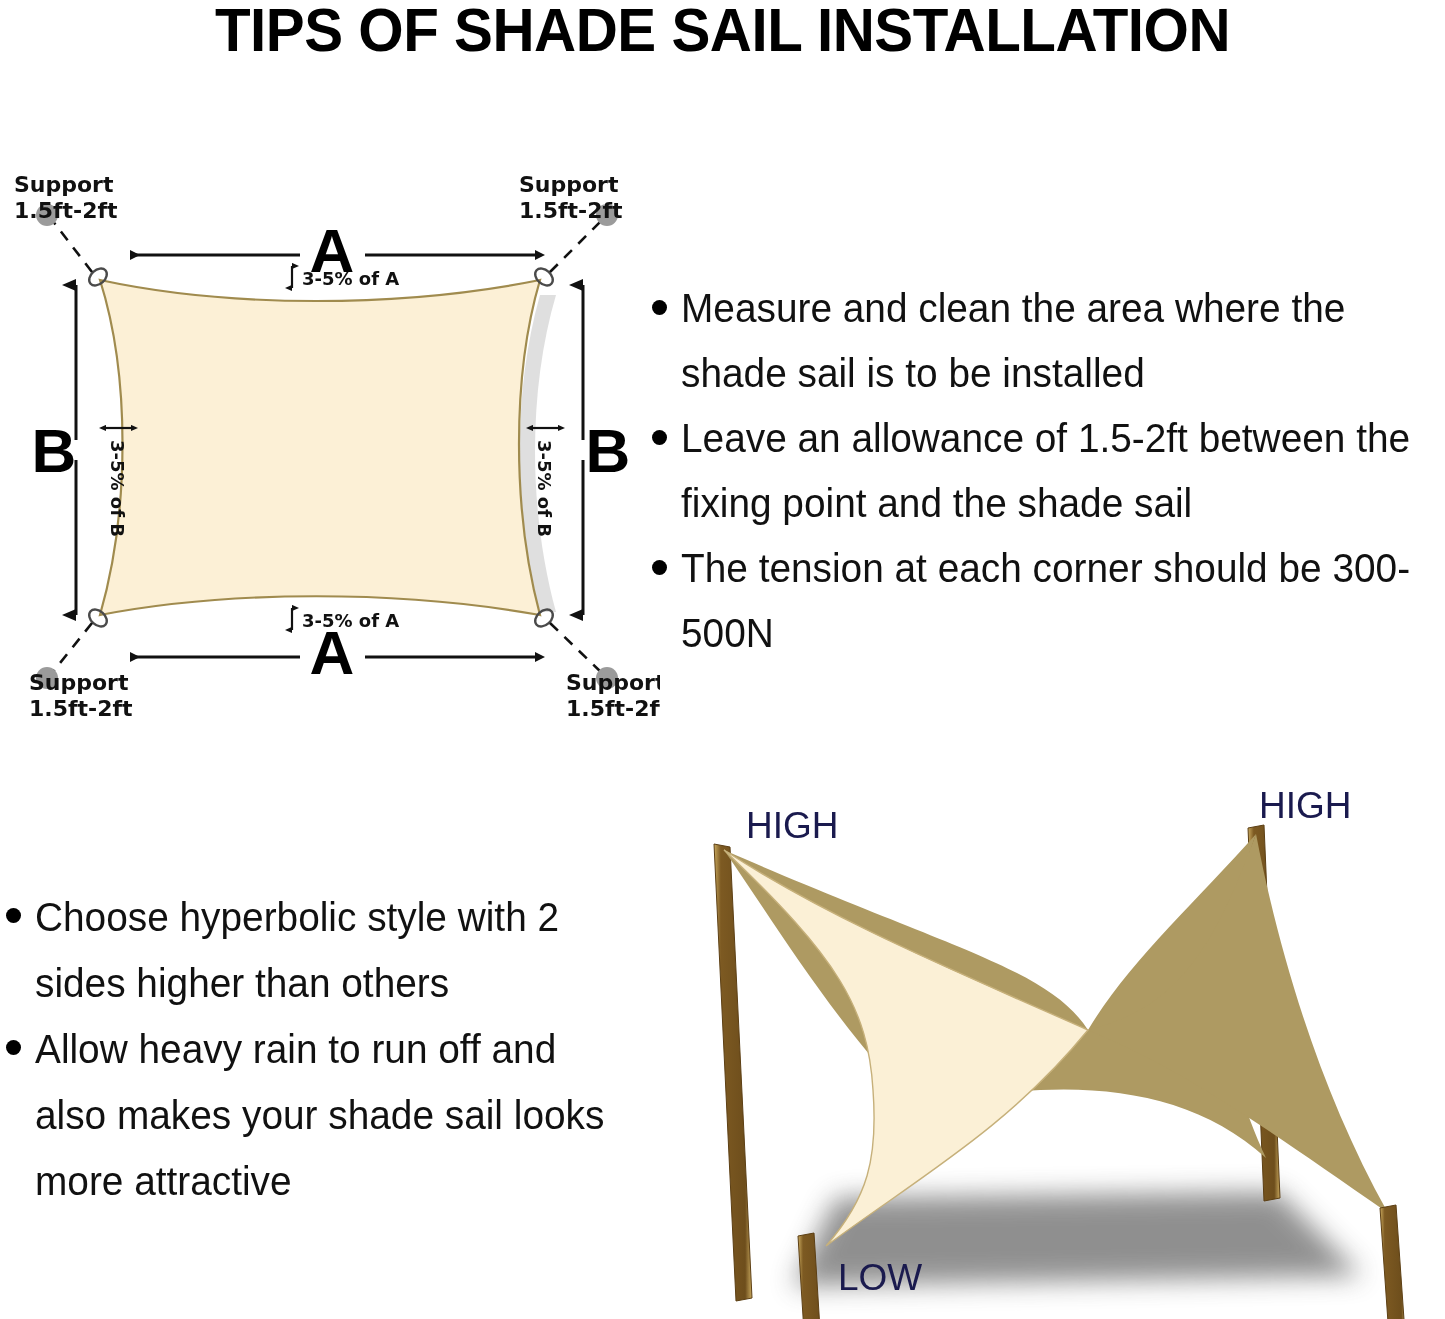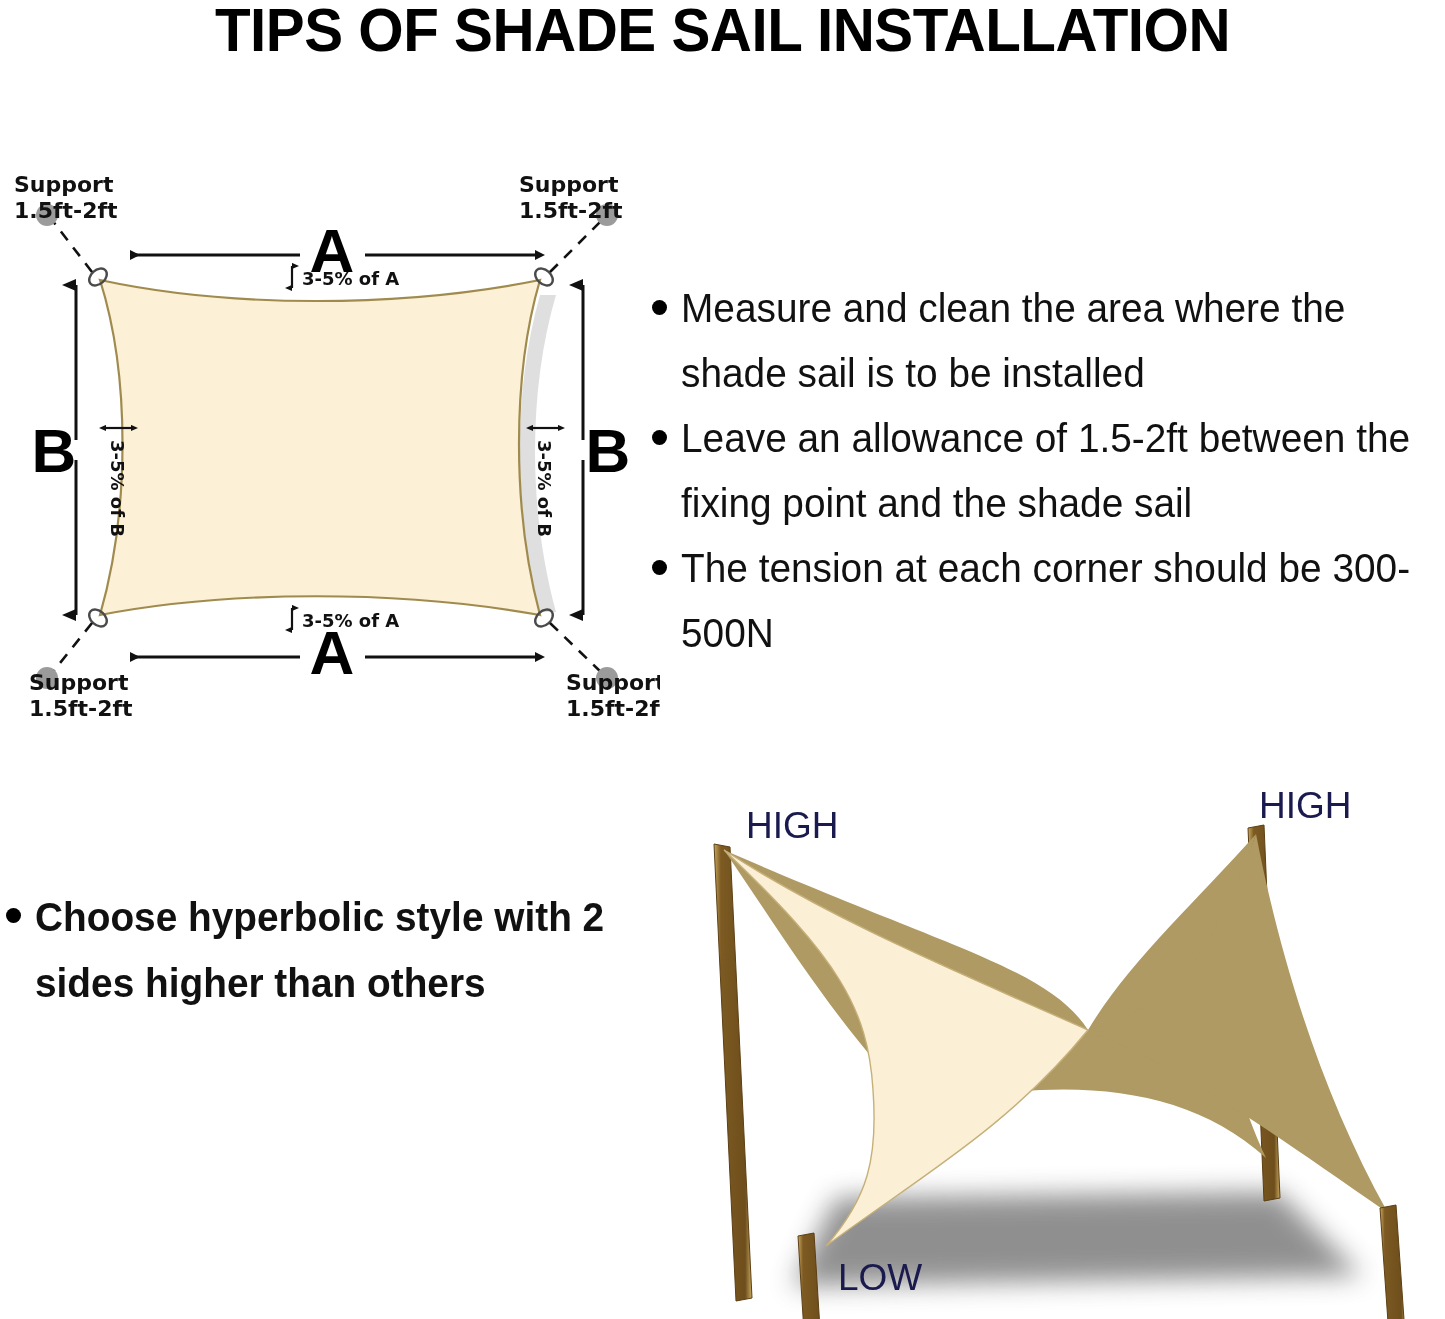--- a/index.html
+++ b/index.html
@@ -66,21 +66,20 @@
     transform: scaleX(0.97);
   }
   #tips-right .bullet-dot {
     margin-top: 24px;
   }
 
   #tips-left {
     left: 6px;
     top: 884px;
     width: 620px;
-    font-weight: bold;
   }
   #tips-left .bullet-text {
     font-size: 40px;
     line-height: 66px;
     transform: scaleX(0.97);
   }
   #tips-left .bullet-dot {
     margin-top: 24px;
   }
 
@@ -237,20 +236,24 @@
   <div class="bullet-row">
     <span class="bullet-dot"></span>
     <span class="bullet-text">The tension at each corner should be 300-500N</span>
   </div>
 </div>
 
 <div class="bullet-list" id="tips-left">
   <div class="bullet-row">
     <span class="bullet-dot"></span>
     <span class="bullet-text">Choose hyperbolic style with 2 sides higher than others</span>
+  </div>
+  <div class="bullet-row">
+    <span class="bullet-dot"></span>
+    <span class="bullet-text">Allow heavy rain to run off and also makes your shade sail looks more attractive</span>
   </div>
 </div>
 
 <div id="hyper-diagram">
   <svg width="827" height="541" viewBox="0 0 827 541" xmlns="http://www.w3.org/2000/svg">
     <defs>
       <filter id="groundBlur" x="-30%" y="-60%" width="160%" height="220%">
         <feGaussianBlur stdDeviation="13"></feGaussianBlur>
       </filter>
       <linearGradient id="postGrad" x1="0" y1="0" x2="1" y2="0">

